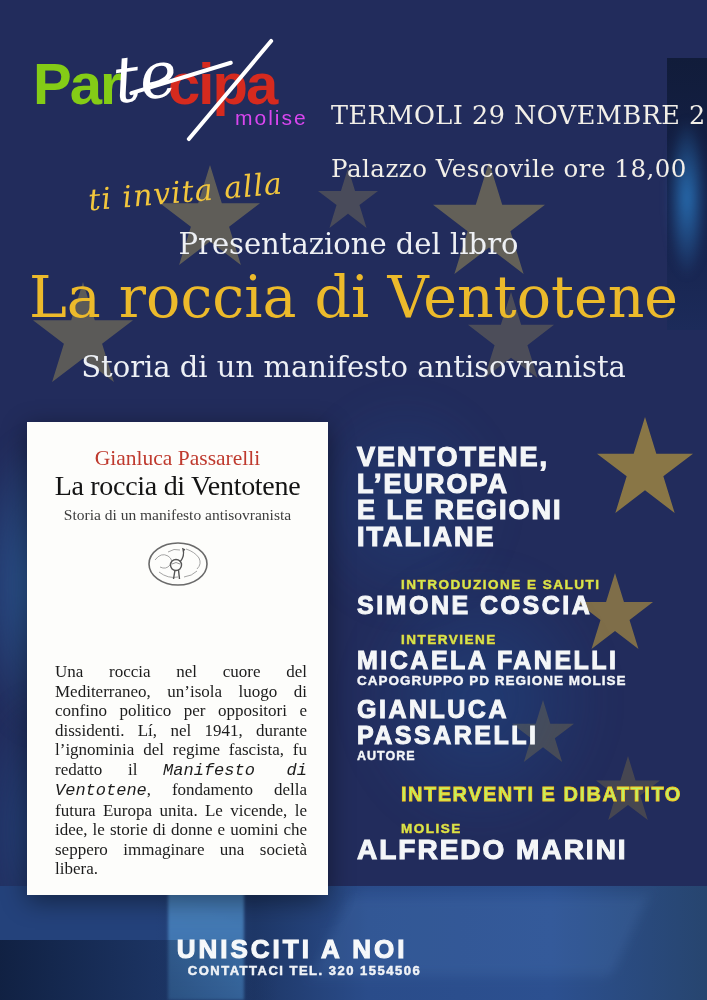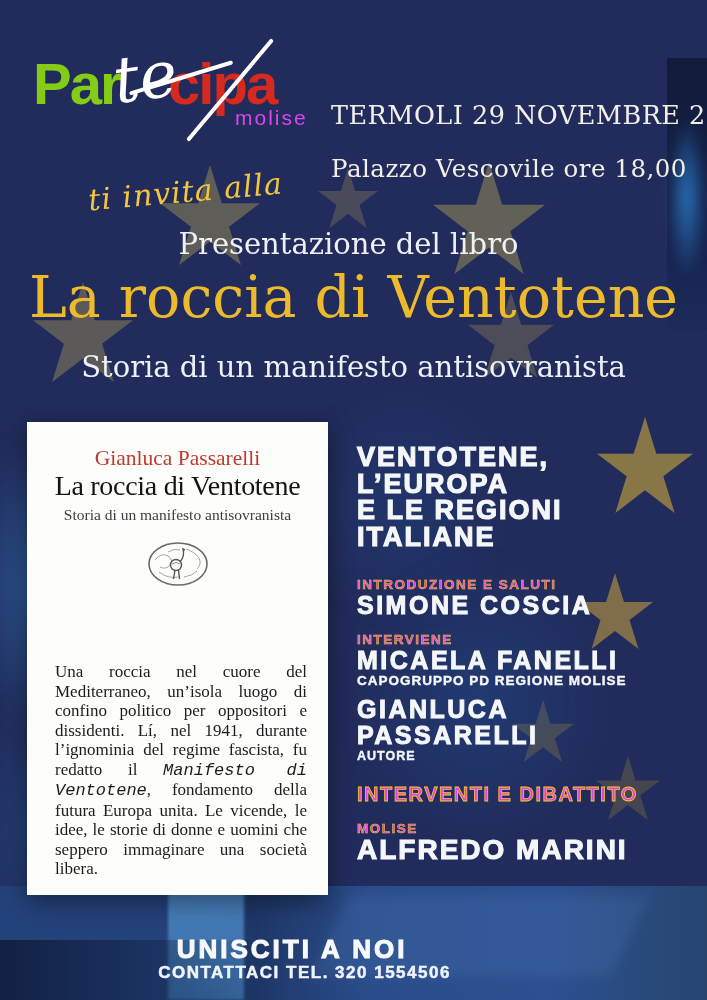--- a/index.html
+++ b/index.html
@@ -77,37 +77,37 @@
   .bc-logo { position:absolute; left:0; top:118px; width:100%; text-align:center; }
   .bc-blurb { position:absolute; left:28px; top:240px; width:252px; font-family:"Liberation Serif", serif;
               font-size:17px; line-height:19.5px; color:#1c1c1c; text-align:justify; }
   .bc-blurb i { font-style:italic;font-family:Liberation Mono, monospace; }
 
   
   .prog { position:absolute; left:357px; top:0; width:345px; z-index:2; color:#f4f6f8; }
   .pre { white-space:pre-line; }
   .headline { position:absolute; top:444px; font-size:27px; line-height:26.7px; font-weight:900; letter-spacing:2px;
               -webkit-text-stroke:1.2px #f4f6f8; }
-  .ylabel { color:#d946ef; font-weight:700; letter-spacing:1.5px; -webkit-text-stroke:.5px #fdc71f; }
+  .ylabel { color:#bef264; font-weight:700; letter-spacing:1.5px;margin-left:44px; -webkit-text-stroke:.5px #fdc71f; }
   .lbl-intro { position:absolute; top:577px; font-size:13.5px; }
   .sp-coscia { position:absolute; top:591px; font-size:25px; font-weight:900; letter-spacing:2.5px; -webkit-text-stroke:1px #f4f6f8; }
   .lbl-interviene { position:absolute; top:632px; font-size:13.5px; }
   .sp-fanelli { position:absolute; top:646px; font-size:25px; font-weight:900; letter-spacing:2.5px; -webkit-text-stroke:1px #f4f6f8; }
   .role-fanelli { position:absolute; top:673px; font-size:13.5px; font-weight:700; letter-spacing:1px; -webkit-text-stroke:.4px #f4f6f8; }
   .sp-passarelli { position:absolute; top:696px; font-size:25px; line-height:26px; font-weight:900; letter-spacing:2.5px; -webkit-text-stroke:1px #f4f6f8; }
   .role-autore { position:absolute; top:749px; font-size:12.5px; font-weight:700; letter-spacing:1px; -webkit-text-stroke:.4px #f4f6f8; }
   .debate { position:absolute; top:783px; font-size:20px; -webkit-text-stroke:.8px #fdc71f; }
   .lbl-modera { position:absolute; top:821px; font-size:13.5px; }
   .sp-marini { position:absolute; top:834px; font-size:28px; font-weight:900; letter-spacing:2px; -webkit-text-stroke:1.1px #f4f6f8; }
 
   
   .join { position:absolute; left:0; top:934px; width:584px; text-align:center; z-index:2; color:#f6f8fa;
           font-size:26px; font-weight:900; letter-spacing:3px; -webkit-text-stroke:1.1px #f6f8fa; }
   .contact { position:absolute; left:0; top:963px; width:609px; text-align:center; z-index:2; color:#f0f3f7;
-             font-size:17px; font-weight:700; letter-spacing:1.5px; -webkit-text-stroke:.5px #f0f3f7; }
+             font-size:13px; font-weight:700; letter-spacing:1.5px; -webkit-text-stroke:.5px #f0f3f7; }
 </style>
 </head>
 <body>
 
 <div class="poster">
 
   <div class="star s1"></div>
   <div class="star s2"></div>
   <div class="star s3"></div>
   <div class="star s4"></div>

